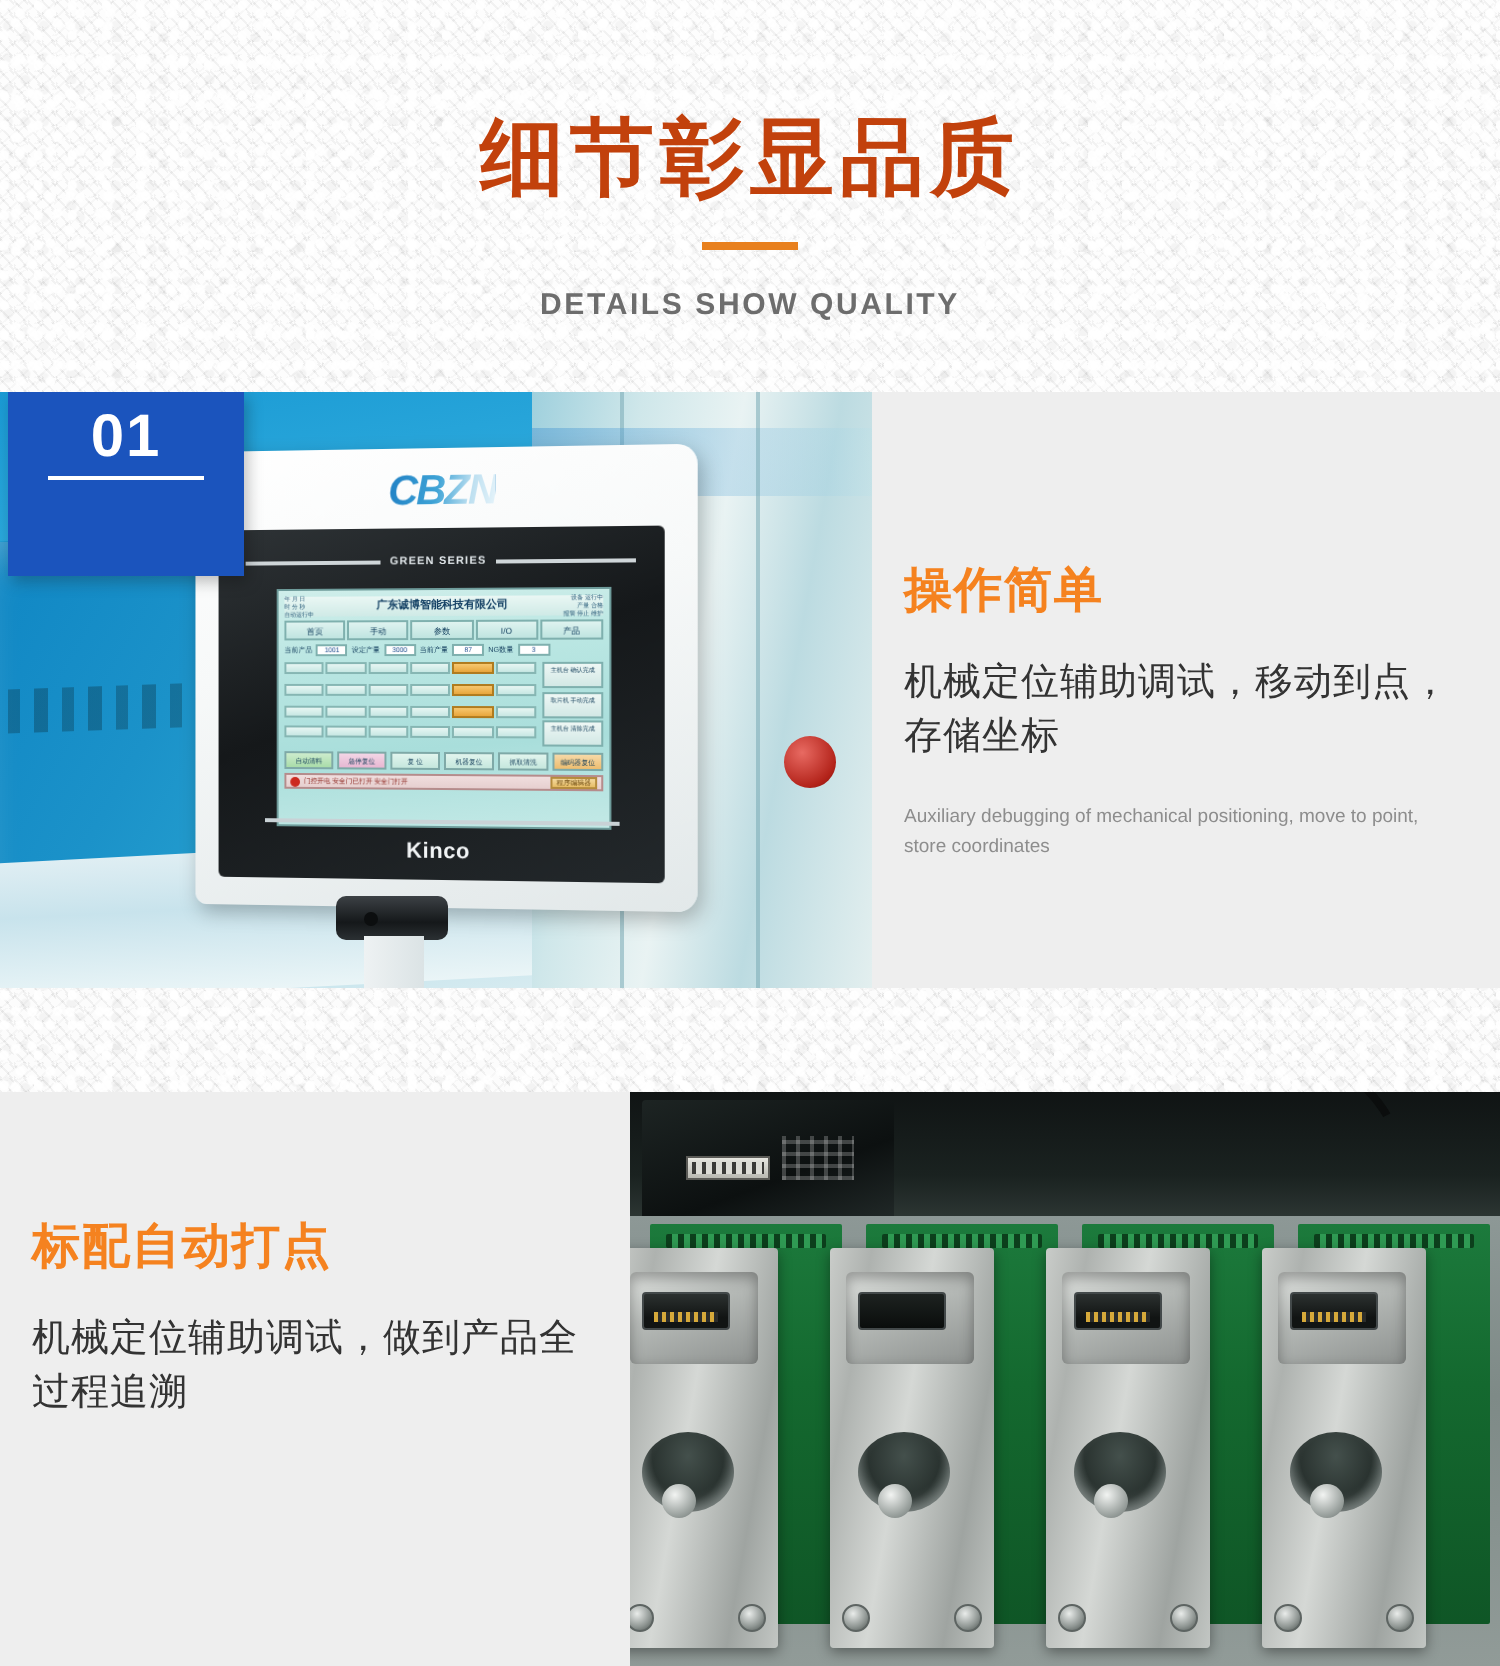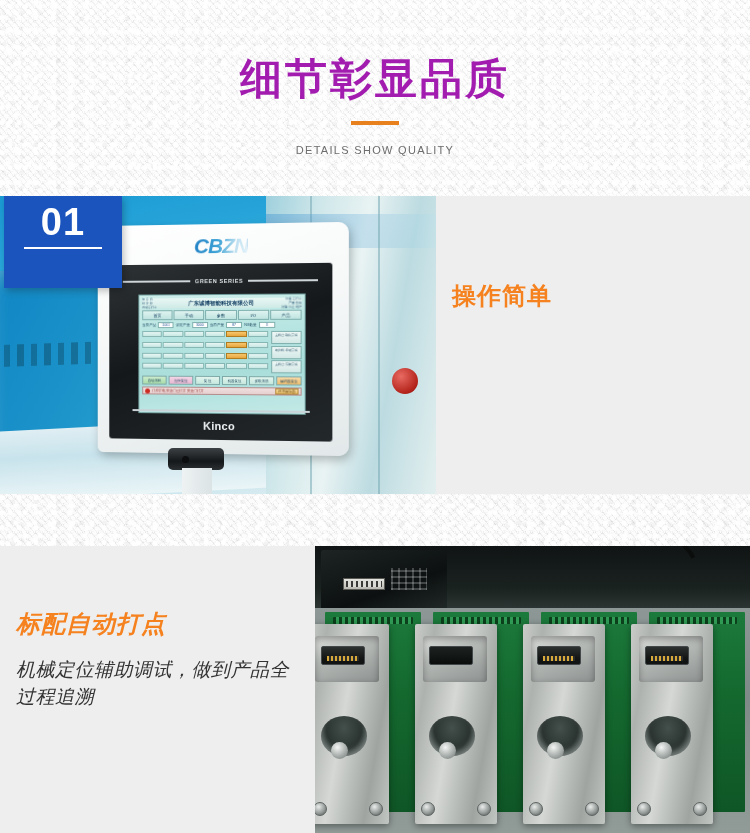--- a/index.html
+++ b/index.html
@@ -34,35 +34,35 @@
   
   .header {
     position: absolute;
     top: 0; left: 0; right: 0;
     text-align: center;
     padding-top: 55px;
   }
   .header-title {
     font-size: 42px;
     font-weight: 700;
-    color: #a21caf;
+    color: #c2410c;
     letter-spacing: 3px;
     line-height: 1.15;
   }
   .header-rule {
     width: 48px;
     height: 4px;
     margin: 18px auto 0;
   }
   .header-sub {
     margin-top: 19px;
-    font-size: 11px;
+    font-size: 15px;
     letter-spacing: 1.3px;
     color: #6d6d6d;
-    font-weight: 400;
+    font-weight: 700;
   }
 
   
   .section { position: absolute; }
 
   
   #section-one { left: 0; top: 196px; width: 750px; height: 298px; }
 
   .photo-hmi {
     position: absolute;
@@ -247,21 +247,20 @@
     max-width: 260px;
   }
 
   
   #section-two { left: 0; top: 546px; width: 750px; height: 287px; }
 
   .text-panel-left {
     position: absolute; left: 0; top: 0; width: 315px; height: 287px;
     background: #eeeeee;
     padding: 64px 18px 0 16px;
-    font-style: italic;
   }
   .photo-fixtures {
     position: absolute; left: 315px; top: 0; width: 435px; height: 287px;
     overflow: hidden;
     background: linear-gradient(175deg, #7f8c8a 0%, #6d7a78 35%, #77837f 100%);
   }
   .fx-darktop {
     position: absolute; left: 0; top: 0; width: 435px; height: 76px;
     background: linear-gradient(180deg, #101414 0%, #1a2220 55%, #38423f 100%);
   }
@@ -358,21 +357,21 @@
     position: absolute;
     width: 118px; height: 92px;
     background: #1b54bd;
     color: #ffffff;
     text-align: center;
     box-shadow: 2px 3px 7px rgba(0,0,0,.25);
     z-index: 12;
     padding-top: 6px;
   }
   .badge .num {
-    font-size: 38px; font-weight: 700; line-height: 1.1; letter-spacing: 1px;
+    font-size: 30px; font-weight: 700; line-height: 1.1; letter-spacing: 1px;
   }
   .badge .bline {
     width: 78px; height: 2px; background: #fff; margin: 3px auto 2px;
   }
   .badge .word {
     font-size: 30px; font-weight: 700; line-height: 1.1;
   }
   #badge-one { left: 4px; top: 0px; }
 </style>
 </head>
@@ -492,20 +491,22 @@
     <div class="hmi-neck"></div>
 
     <div class="badge" id="badge-one">
       <div class="num">01</div>
       <div class="bline"></div>
     </div>
   </div>
 
   <div class="text-panel-right">
     <div class="feat-title" style="color:#f5821f">操作简单</div>
+    <div class="feat-desc">机械定位辅助调试，移动到点，存储坐标</div>
+    <div class="feat-en">Auxiliary debugging of mechanical positioning, move to point, store coordinates</div>
   </div>
 </div>
 
 <div class="section" id="section-two">
 
   <div class="text-panel-left">
     <div class="feat-title" style="color:#f5821f">标配自动打点</div>
     <div class="feat-desc">机械定位辅助调试，做到产品全过程追溯</div>
   </div>
 

